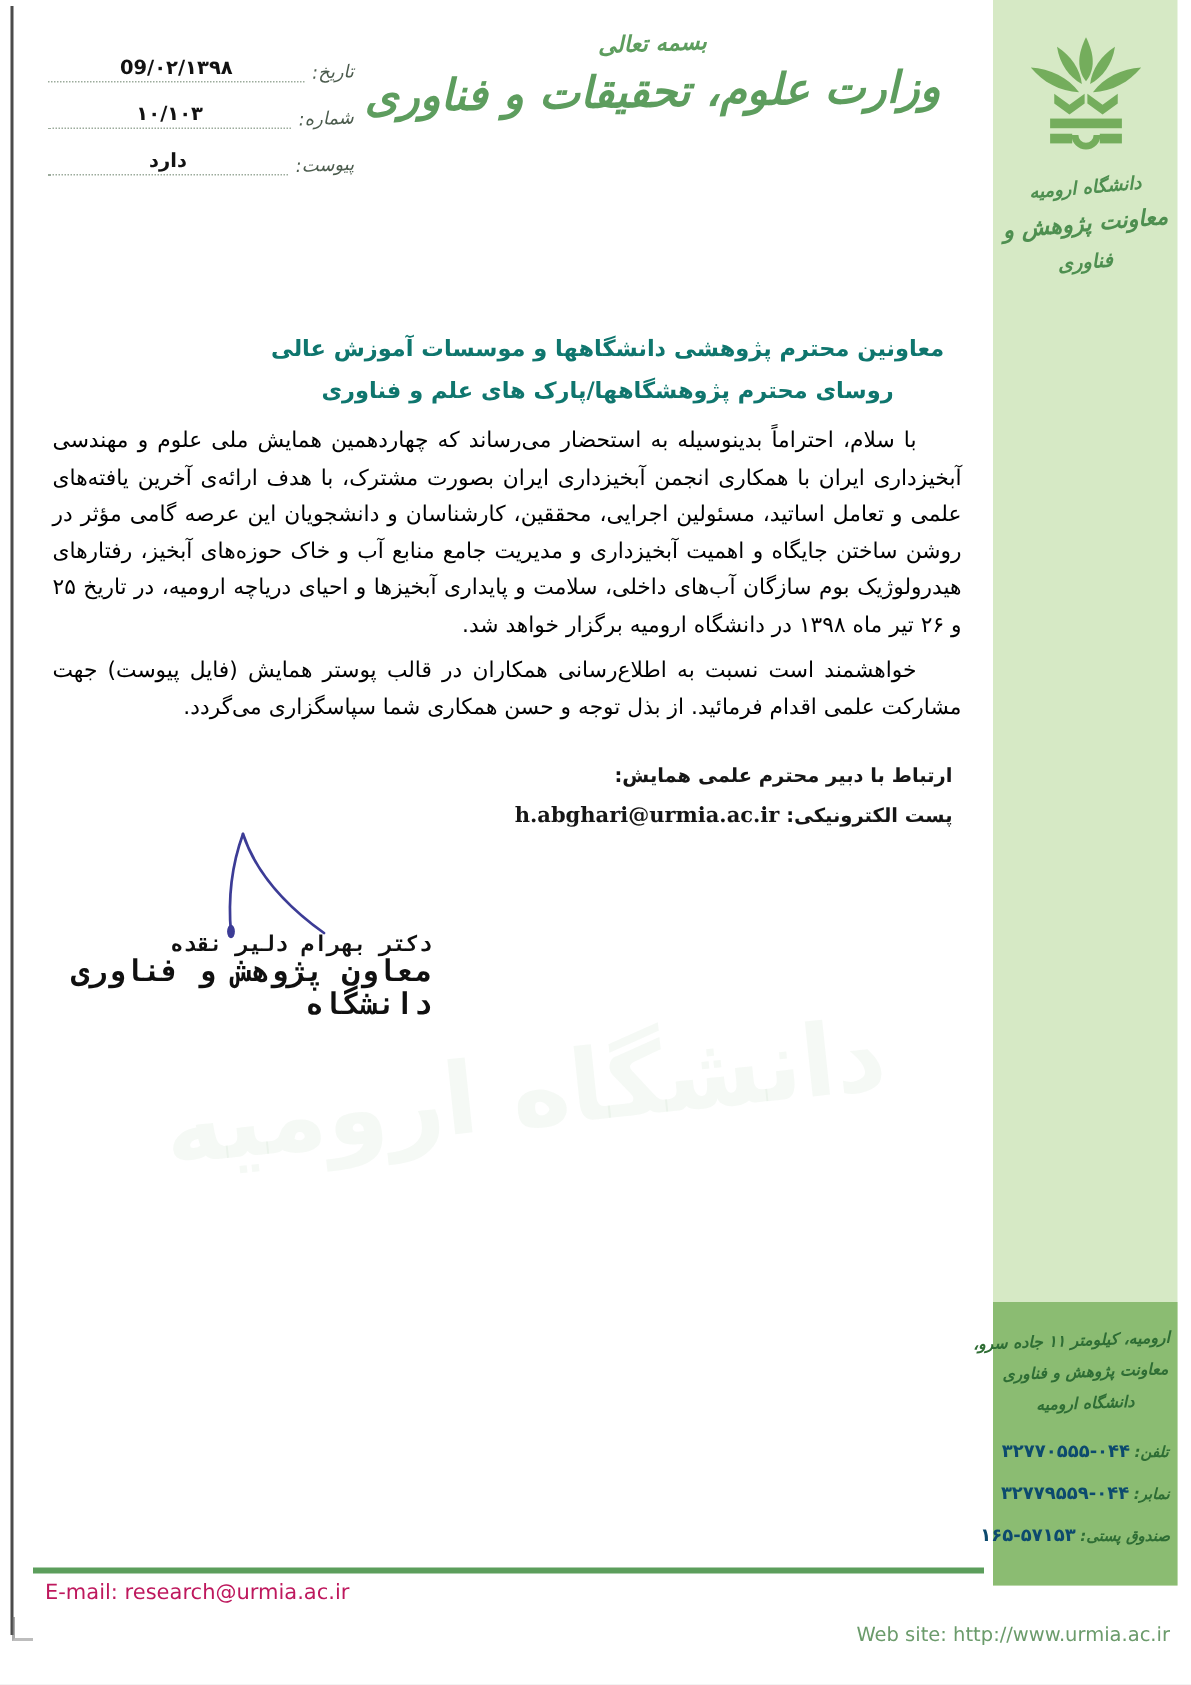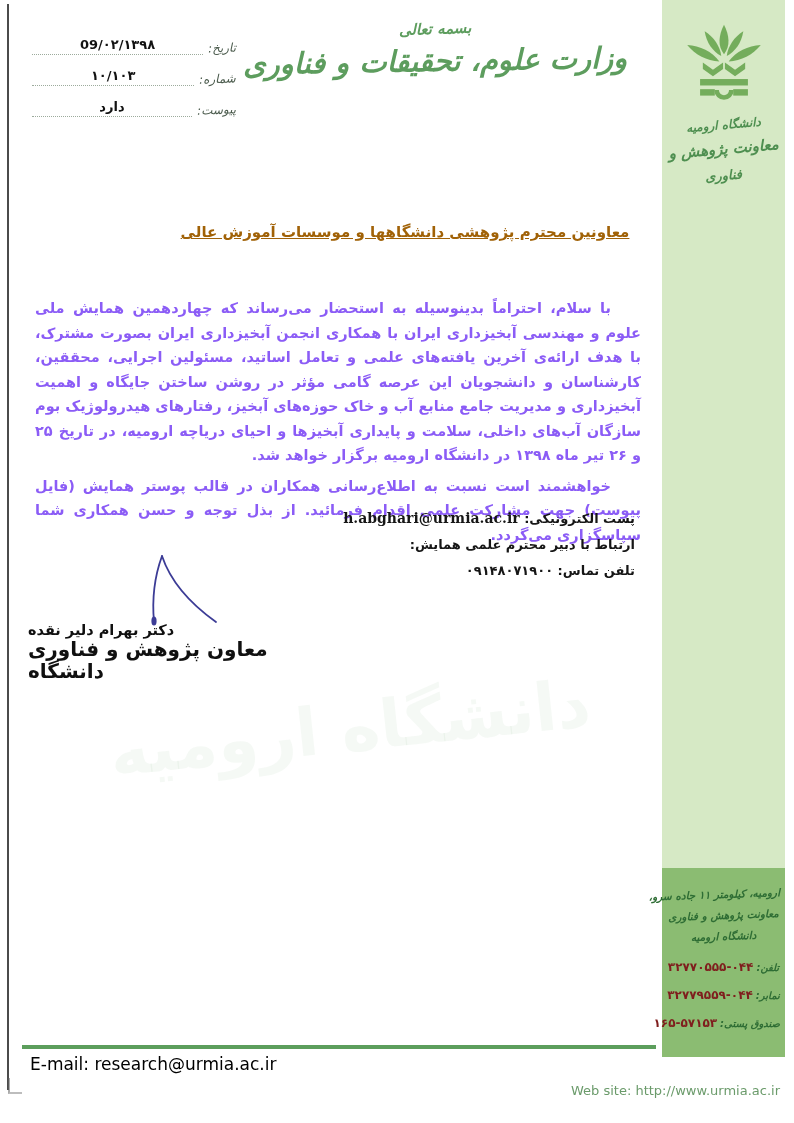--- a/index.html
+++ b/index.html
@@ -30,54 +30,54 @@
   
   .logo-block{position:absolute;right:9px;top:16px;width:123px;text-align:center;color:#4e8f50;}
   .logo-svg{display:block;margin:6px auto 2px auto;}
   .org-line{font-style:italic;font-weight:bold;direction:rtl;transform:rotate(-5deg);}
   .org1{font-size:12px;margin-top:4px;}
   .org2{font-size:15px;margin-top:8px;}
   .org3{font-size:13px;margin-top:10px;}
 
   
   .recipients{position:absolute;left:160px;top:218px;width:490px;text-align:center;direction:rtl;
-    font-weight:bold;font-size:15px;color:#a16207;line-height:28px;text-decoration:underline;}
+    font-weight:bold;font-size:15px;color:#0f766e;line-height:28px;}
 
   
-  .body-text{position:absolute;left:35px;top:296px;width:606px;direction:rtl;
-    font-size:14.5px;font-weight:bold;color:#8b5cf6;}
+  .body-text{position:absolute;left:35px;top:282px;width:606px;direction:rtl;
+    font-size:14.5px;font-weight:normal;color:#000000;}
   .para{margin:0 0 6px 0;text-align:justify;line-height:24.5px;text-indent:30px;}
 
   
   .contact{position:absolute;left:35px;top:505px;width:600px;direction:rtl;text-align:right;
     font-size:13px;font-weight:bold;color:#161616;line-height:26px;}
   .latin-email{font-family:"DejaVu Serif",serif;font-weight:bold;font-size:14px;}
 
   
-  .signature{position:absolute;left:28px;top:552px;width:260px;text-align:left;}
+  .signature{position:absolute;left:28px;top:552px;width:260px;text-align:right;font-family:Liberation Mono, monospace;}
   .sig-svg{display:block;margin:0 auto;}
   .sig-name{font-weight:bold;font-size:14.5px;color:#101010;direction:rtl;margin-top:-6px;}
   .sig-title{font-weight:bold;font-size:20px;color:#101010;direction:rtl;line-height:22px;}
 
   
   .watermark{position:absolute;left:70px;top:690px;width:560px;text-align:center;
     font-size:66px;font-weight:bold;color:rgba(110,165,115,0.07);transform:rotate(-6deg);direction:rtl;}
 
   
   .addr-block{position:absolute;right:9px;top:868px;width:123px;height:189px;background:#8bbc72;
     box-sizing:border-box;padding:16px 5px 0 5px;text-align:center;}
   .addr-line{color:#2e6d34;font-size:10.5px;font-style:italic;font-weight:bold;direction:rtl;
     line-height:21px;transform:rotate(-2deg);white-space:nowrap;}
   .num-row{direction:rtl;margin-top:9px;white-space:nowrap;}
   .num-label{color:#2e6d34;font-size:10px;font-style:italic;font-weight:bold;margin-left:3px;}
-  .num-value{color:#7f1d1d;font-weight:bold;font-size:12px;letter-spacing:.5px;}
+  .num-value{color:#0c4a6e;font-weight:bold;font-size:12px;letter-spacing:.5px;}
 
   
   .footer-line{position:absolute;left:22px;top:1045px;width:634px;height:4px;background:#5c9e5c;}
-  .footer-email{position:absolute;left:30px;top:1054px;color:#000000;font-size:17px;}
+  .footer-email{position:absolute;left:30px;top:1054px;color:#be185d;font-size:14px;}
   .footer-web{position:absolute;right:14px;top:1061px;color:#6b9b6b;font-size:13px;margin-top:22px;}
 </style>
 </head>
 <body>
 
 <div class="page">
 
   <div class="scan-edge-left"></div>
   <div class="scan-corner"></div>
   <div class="side-strip"></div>
@@ -118,36 +118,33 @@
       </g>
       <path d="M42 74 A8 8 0 1 0 58 74" fill="none" stroke="#74ad5c" stroke-width="5"></path>
     </svg>
     <div class="org-line org1">دانشگاه ارومیه</div>
     <div class="org-line org2">معاونت پژوهش و</div>
     <div class="org-line org3">فناوری</div>
   </div>
 
   <div class="recipients">
     <div>معاونین محترم پژوهشی دانشگاهها و موسسات آموزش عالی</div>
+    <div>روسای محترم پژوهشگاهها/پارک های علم و فناوری</div>
   </div>
 
   <div class="body-text">
     <p class="para">با سلام، احتراماً بدینوسیله به استحضار می‌رساند که چهاردهمین همایش ملی علوم و مهندسی آبخیزداری ایران با همکاری انجمن آبخیزداری ایران بصورت مشترک، با هدف ارائه‌ی آخرین یافته‌های علمی و تعامل اساتید، مسئولین اجرایی، محققین، کارشناسان و دانشجویان این عرصه گامی مؤثر در روشن ساختن جایگاه و اهمیت آبخیزداری و مدیریت جامع منابع آب و خاک حوزه‌های آبخیز، رفتارهای هیدرولوژیک بوم سازگان آب‌های داخلی، سلامت و پایداری آبخیزها و احیای دریاچه ارومیه، در تاریخ ۲۵ و ۲۶ تیر ماه ۱۳۹۸ در دانشگاه ارومیه برگزار خواهد شد.</p>
     <p class="para">خواهشمند است نسبت به اطلاع‌رسانی همکاران در قالب پوستر همایش (فایل پیوست) جهت مشارکت علمی اقدام فرمائید. از بذل توجه و حسن همکاری شما سپاسگزاری می‌گردد.</p>
   </div>
 
   <div class="contact">
+    <div>ارتباط با دبیر محترم علمی همایش:</div>
     <div>
       <span>پست الکترونیکی:</span>
       <span class="latin-email">h.abghari@urmia.ac.ir</span>
-    </div>
-    <div>ارتباط با دبیر محترم علمی همایش:</div>
-    <div>
-      <span>تلفن تماس:</span>
-      <span>۰۹۱۴۸۰۷۱۹۰۰</span>
     </div>
   </div>
 
   <div class="signature">
     <svg class="sig-svg" width="200" height="76" viewBox="0 0 200 76">
       <g fill="none" stroke="#3c3c96" stroke-width="1.8" stroke-linecap="round">
         <path d="M104 4 C96 26 94 48 96 70"></path>
         <path d="M104 4 C112 28 130 50 158 70"></path>
         <ellipse cx="96" cy="69" rx="2.6" ry="4.5" fill="#3c3c96" stroke="none"></ellipse>
       </g>

